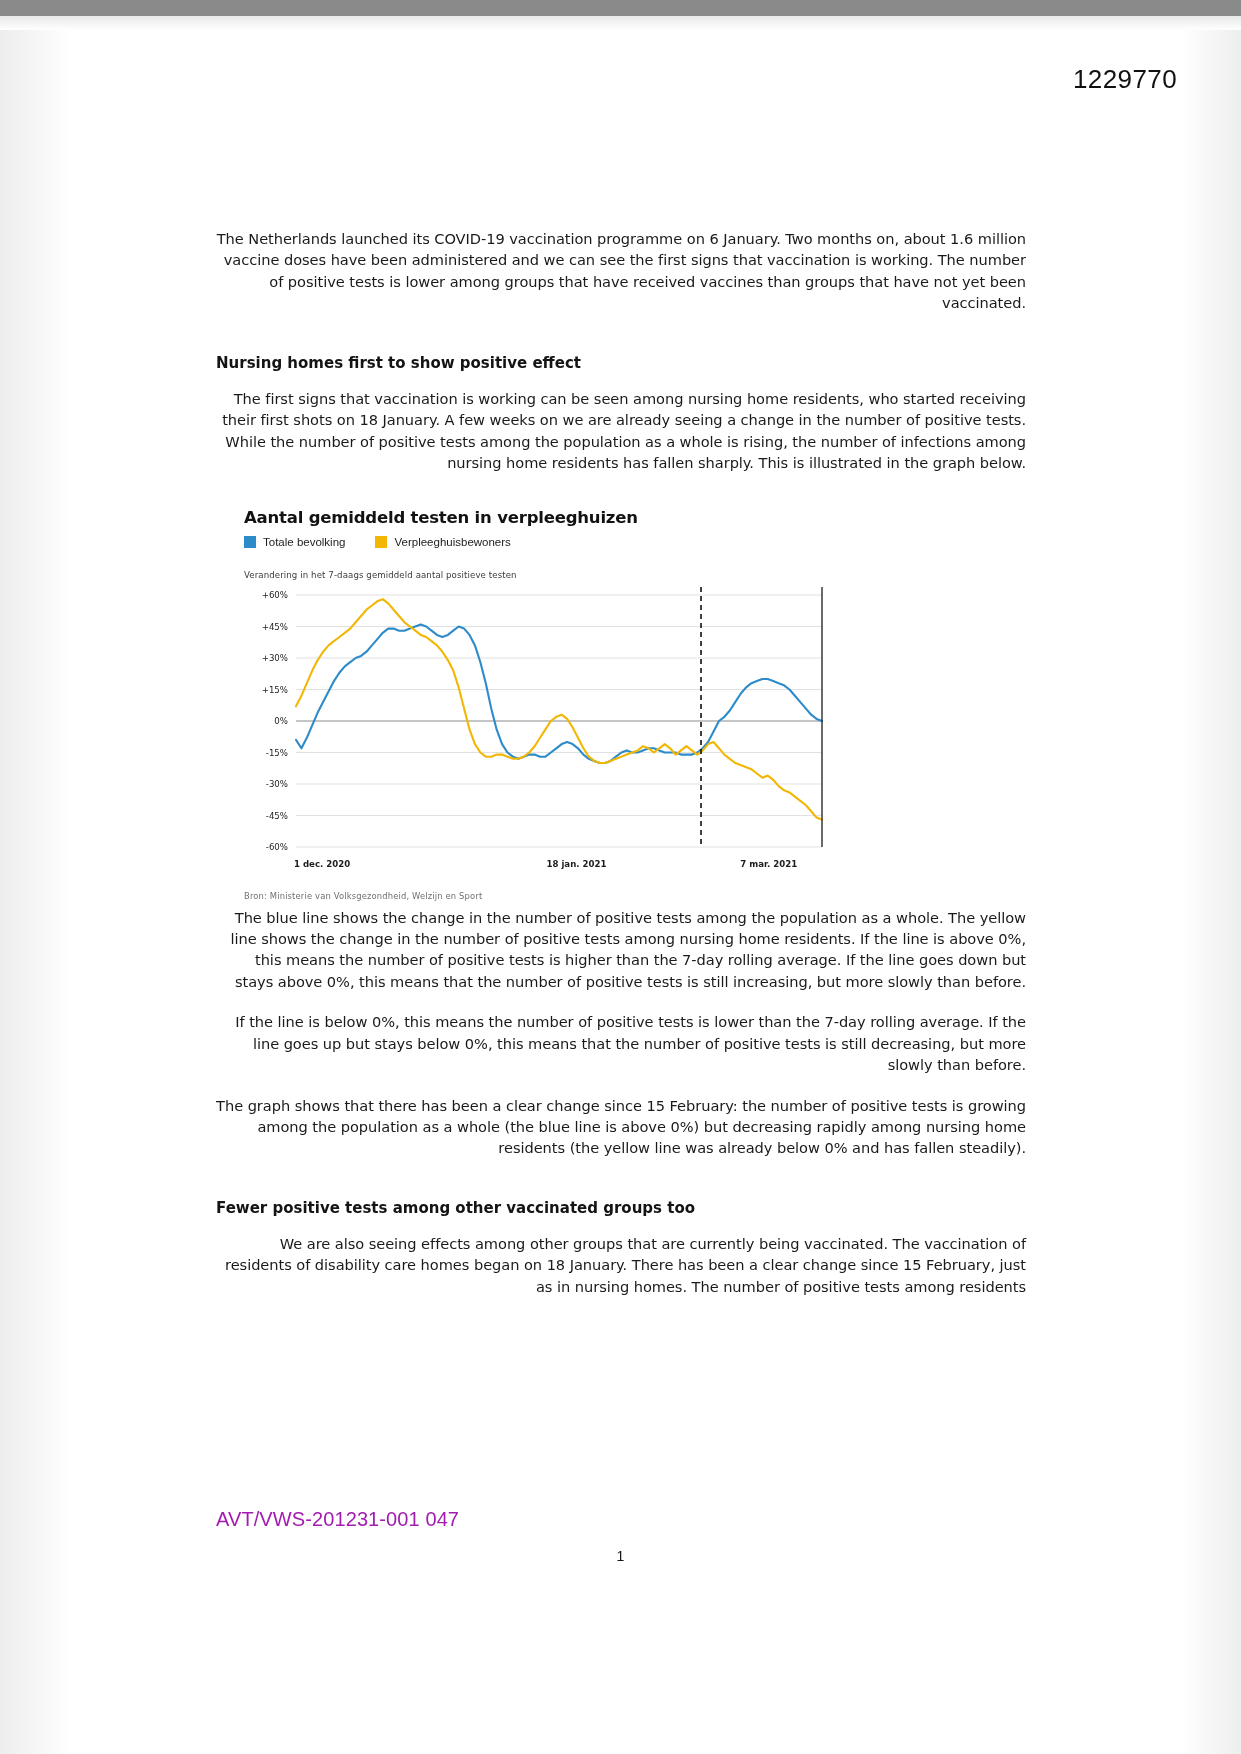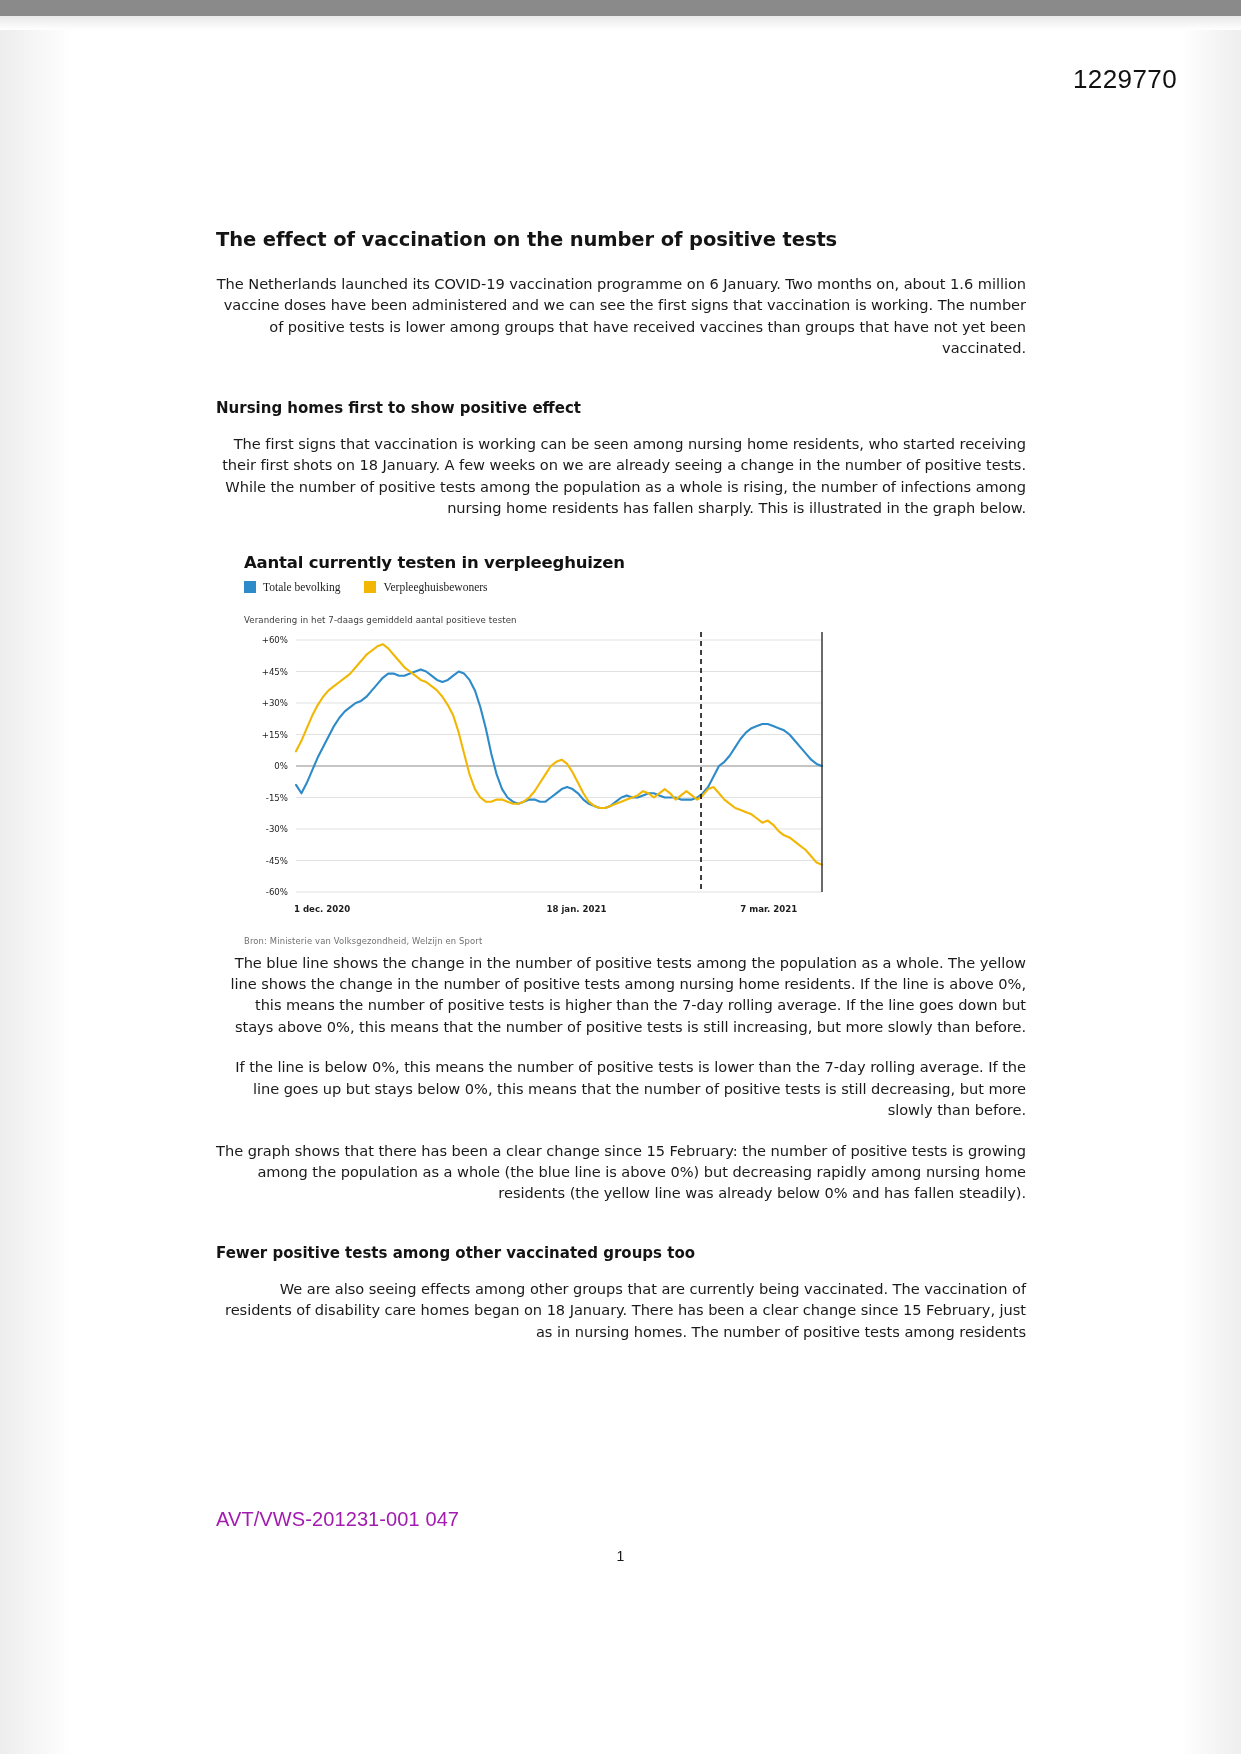--- a/index.html
+++ b/index.html
@@ -90,23 +90,23 @@
     font-family: "DejaVu Sans", sans-serif;
     font-size: 16.5px;
     font-weight: bold;
     color: #121212;
     margin-bottom: 9px;
     letter-spacing: -0.2px;
   }
   .legend {
     display: flex;
     align-items: center;
-    gap: 10px;
+    gap: 16px;
     margin-bottom: 22px;
-    font-family: Liberation Serif, serif;
+    font-family: Liberation Sans, sans-serif;
     font-size: 11.5px;
     color: #1d1d1d;
   }
   .legend-item {
     display: flex;
     align-items: center;
     gap: 7px;
     margin-right: 14px;
   }
   .legend-swatch {
@@ -177,31 +177,30 @@
 <div class="page">
 
   <div class="scan-edge-left"></div>
   <div class="scan-edge-right"></div>
   <div class="scan-edge-top"></div>
 
   <div class="doc-number">1229770</div>
 
   <div class="content">
 
-    <h1 class="doc-title">The effect of vaccination on the number of positive tests</h1>
 
     <p class="body-text">The Netherlands launched its COVID-19 vaccination programme on 6 January. Two months on, about 1.6 million vaccine doses have been administered and we can see the first signs that vaccination is working. The number of positive tests is lower among groups that have received vaccines than groups that have not yet been vaccinated.</p>
 
     <h2 class="section-heading">Nursing homes first to show positive effect</h2>
 
     <p class="body-text">The first signs that vaccination is working can be seen among nursing home residents, who started receiving their first shots on 18 January. A few weeks on we are already seeing a change in the number of positive tests. While the number of positive tests among the population as a whole is rising, the number of infections among nursing home residents has fallen sharply. This is illustrated in the graph below.</p>
 
     <div class="figure">
 
-      <div class="chart-title">Aantal currently testen in verpleeghuizen</div>
+      <div class="chart-title">Aantal gemiddeld testen in verpleeghuizen</div>
 
       <div class="legend">
         <span class="legend-item">
           <span class="legend-swatch" style="background:#2E8BC9"></span>
           <span>Totale bevolking</span>
         </span>
         <span class="legend-item">
           <span class="legend-swatch" style="background:#F2B705"></span>
           <span>Verpleeghuisbewoners</span>
         </span>

